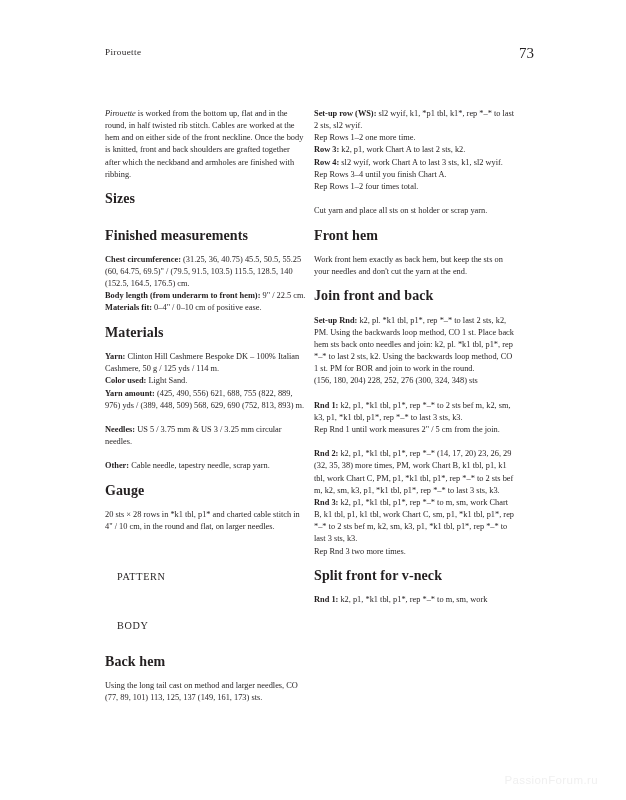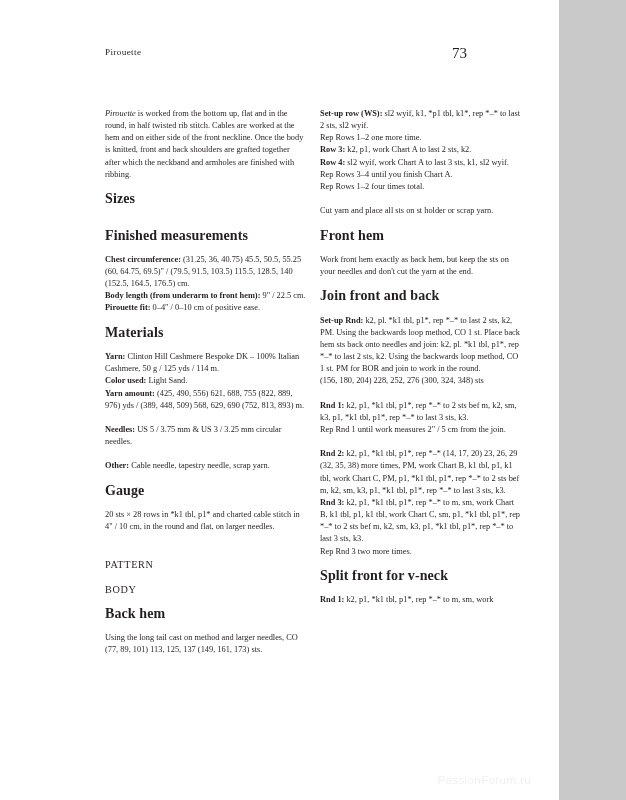--- a/index.html
+++ b/index.html
@@ -6,21 +6,21 @@
   html, body {
     margin: 0;
     padding: 0;
     background: #c9c9c9;
   }
   body {
     font-family: "Liberation Serif", serif;
   }
   .page {
     position: relative;
-    width: 559px;
+    width: 626px;
     height: 800px;
     background: #ffffff;
     overflow: hidden;
     box-sizing: border-box;
   }
   
   .runhead {
     position: absolute;
     top: 47px;
     left: 105px;
@@ -38,21 +38,21 @@
     color: #231f20;
   }
   
   .columns {
     position: absolute;
     top: 108px;
     left: 105px;
     width: 428px;
     height: 660px;
     display: flex;
-    gap: 14px;
+    gap: 8px;
   }
   .col {
     width: 201px;
     font-size: 8.35px;
     line-height: 12.15px;
     color: #231f20;
     text-align: left;
   }
   .col p {
     margin: 0;
@@ -64,21 +64,21 @@
     height: 12.15px;
   }
   h2.sec {
     margin: 0;
     font-size: 14px;
     line-height: 12.15px;
     font-weight: bold;
     letter-spacing: 0.1px;
   }
   h1.major {
-    margin: 0;
+    margin: 12px;
     font-size: 10.2px;
     line-height: 13px;
     font-weight: normal;
     letter-spacing: 0.7px;
   }
   b, .lead {
     font-weight: bold;
   }
   i, .ital {
     font-style: italic;
@@ -113,21 +113,21 @@
 
       <h2 class="sec">Sizes</h2>
       <div class="gap"></div>
 
       <div class="gap"></div>
 
       <h2 class="sec">Finished measurements</h2>
       <div class="gap"></div>
       <p class="body"><b>Chest circumference:</b><span> (31.25, 36, 40.75) 45.5, 50.5, 55.25 (60, 64.75, 69.5)" / (79.5, 91.5, 103.5) 115.5, 128.5, 140 (152.5, 164.5, 176.5) cm.</span></p>
       <p class="body"><b>Body length (from underarm to front hem):</b><span> 9" / 22.5 cm.</span></p>
-      <p class="body"><b>Pirouette fit:</b><span> 0–4" / 0–10 cm of positive ease.</span></p>
+      <p class="body"><b>Materials fit:</b><span> 0–4" / 0–10 cm of positive ease.</span></p>
 
       <div class="gap"></div>
 
       <h2 class="sec">Materials</h2>
       <div class="gap"></div>
       <p class="body"><b>Yarn:</b><span> Clinton Hill Cashmere Bespoke DK – 100% Italian Cashmere, 50 g / 125 yds / 114 m.</span></p>
       <p class="body"><b>Color used:</b><span> Light Sand.</span></p>
       <p class="body"><b>Yarn amount:</b><span> (425, 490, 556) 621, 688, 755 (822, 889, 976) yds / (389, 448, 509) 568, 629, 690 (752, 813, 893) m.</span></p>
 
       <div class="gap"></div>

